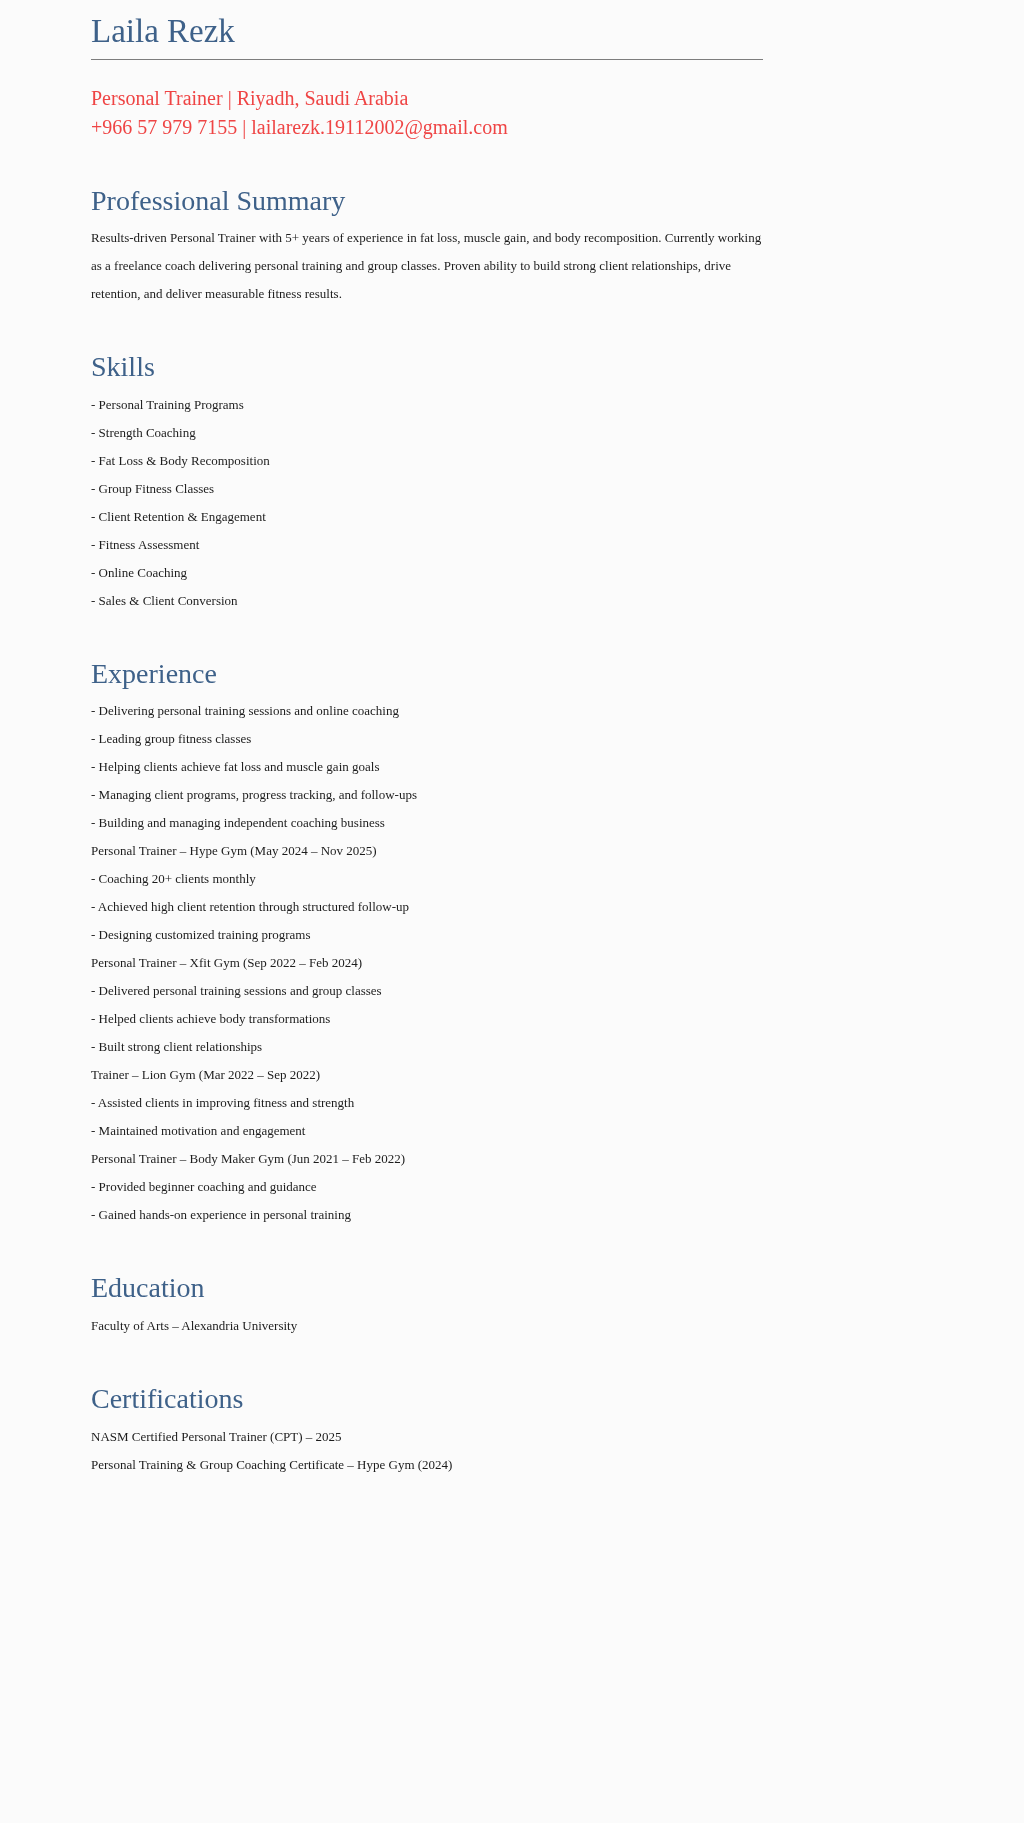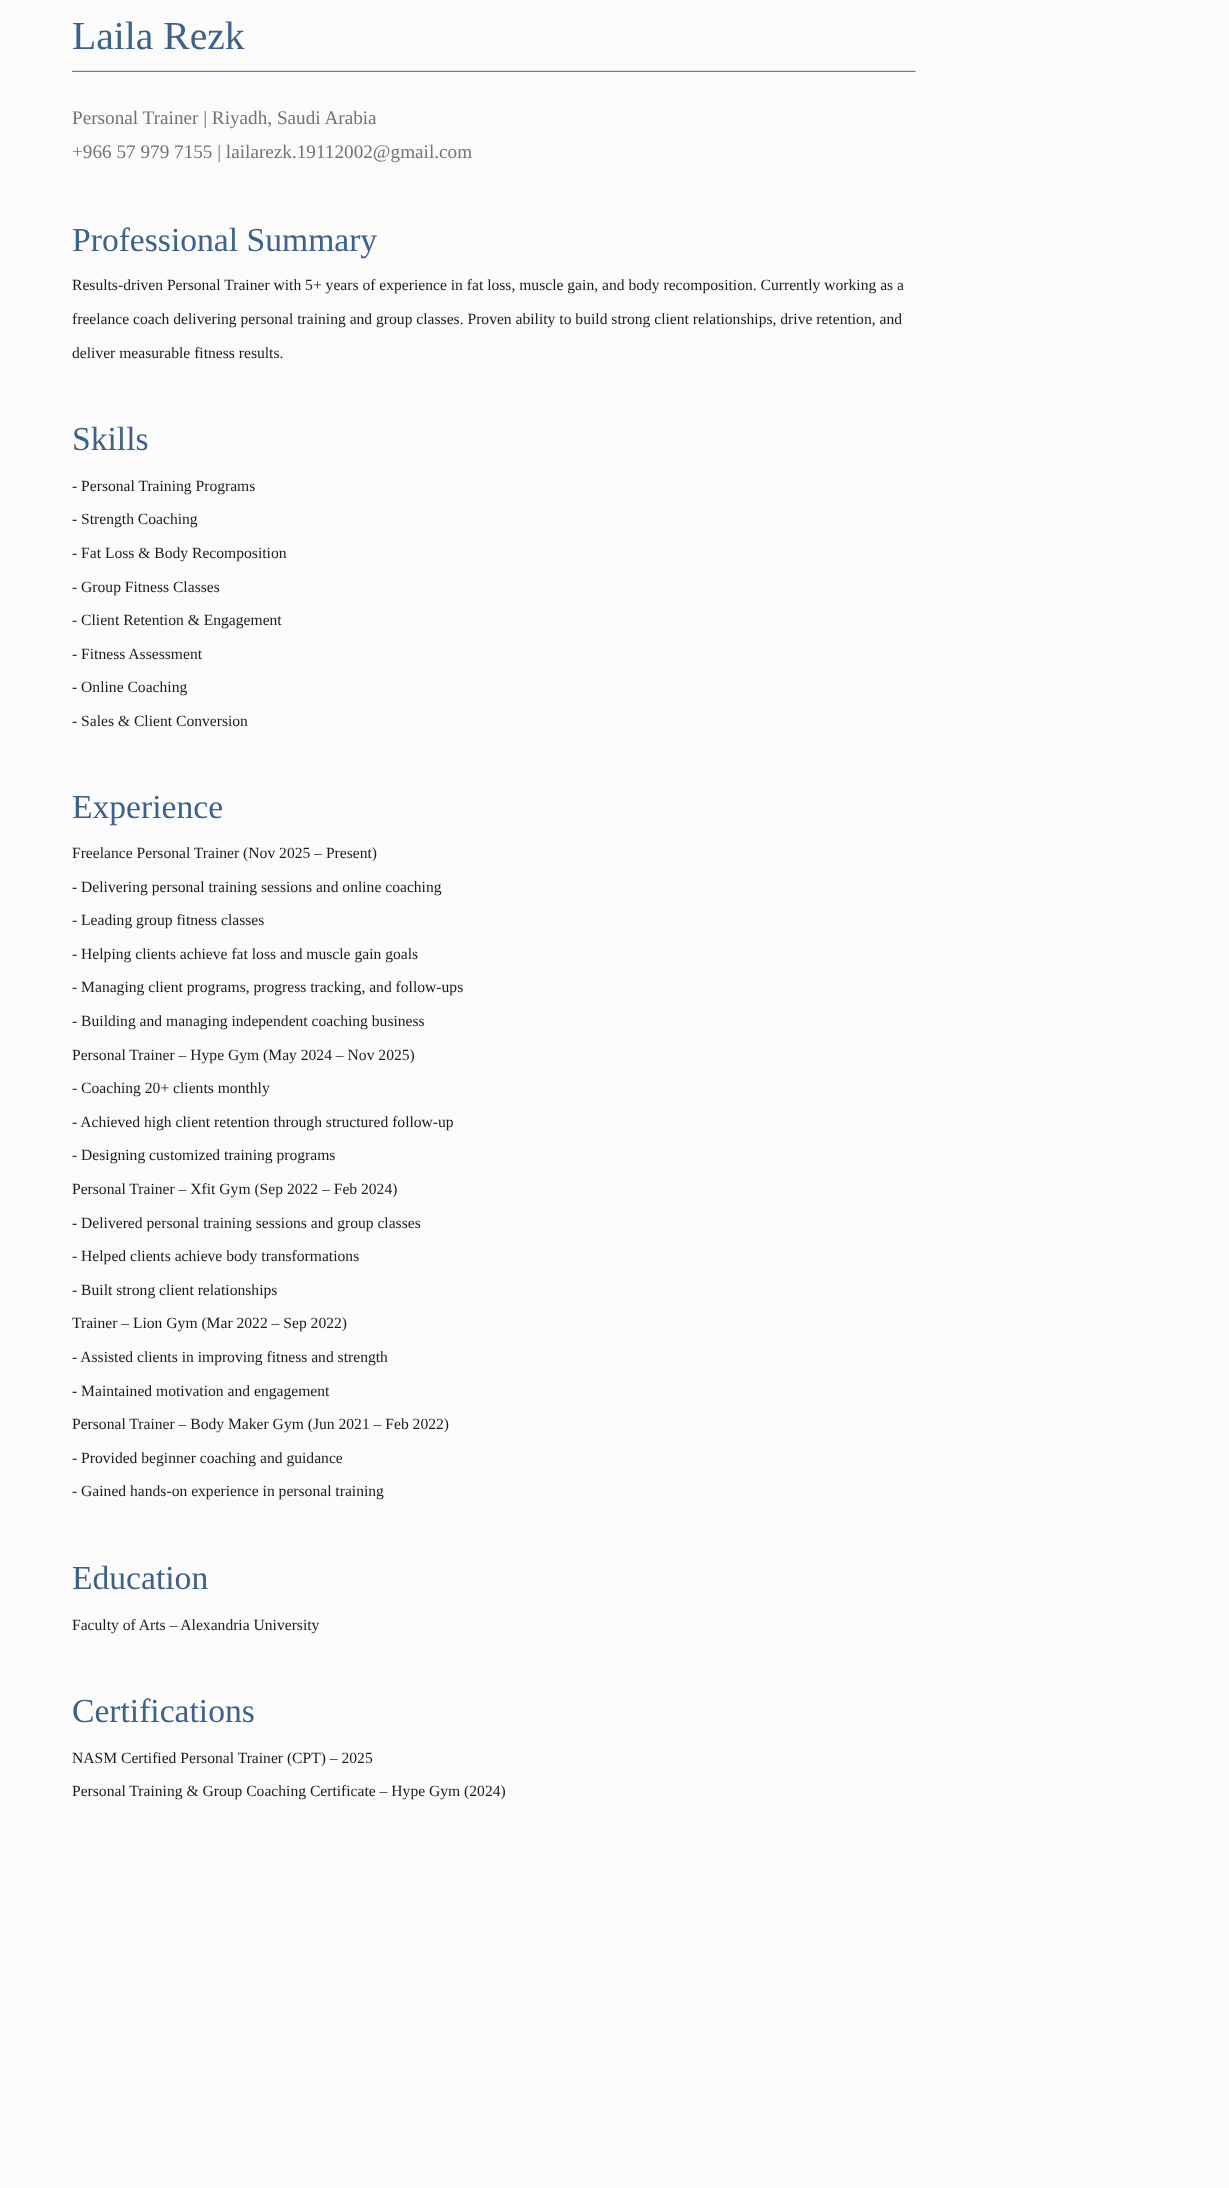--- a/index.html
+++ b/index.html
@@ -5,42 +5,42 @@
   html, body {
     margin: 0;
     padding: 0;
     background: #fbfbfb;
   }
   .page {
     position: relative;
     width: 1024px;
     min-height: 1823px;
     box-sizing: border-box;
-    padding: 12px 261px 60px 60px;
+    padding: 12px 261px 60px 91px;
     background: #fbfbfb;
     font-family: "Liberation Serif", serif;
     color: #1c1c1c;
   }
   .name {
     margin: 0;
     font-size: 33px;
     font-weight: 400;
     color: #3e6189;
     line-height: 1.2;
   }
   .name-rule {
     border: none;
     border-top: 1px solid #7d7d7d;
     margin: 7px 0 24px 0;
   }
   .contact-line {
     margin: 0;
-    font-size: 16px;
+    font-size: 20px;
     line-height: 29px;
-    color: #737373;
+    color: #ef4444;
   }
   .section-heading {
     margin: 42px 0 7px 0;
     font-size: 28px;
     font-weight: 400;
     color: #3e6189;
     line-height: 1.2;
   }
   .body-text, .line {
     margin: 0;
@@ -72,21 +72,20 @@
     <p class="line">- Group Fitness Classes</p>
     <p class="line">- Client Retention &amp; Engagement</p>
     <p class="line">- Fitness Assessment</p>
     <p class="line">- Online Coaching</p>
     <p class="line">- Sales &amp; Client Conversion</p>
   </div>
 
   <h2 class="section-heading">Experience</h2>
   <div class="lines">
 
-    <p class="line">Freelance Personal Trainer (Nov 2025 – Present)</p>
     <p class="line">- Delivering personal training sessions and online coaching</p>
     <p class="line">- Leading group fitness classes</p>
     <p class="line">- Helping clients achieve fat loss and muscle gain goals</p>
     <p class="line">- Managing client programs, progress tracking, and follow-ups</p>
     <p class="line">- Building and managing independent coaching business</p>
 
     <p class="line">Personal Trainer – Hype Gym (May 2024 – Nov 2025)</p>
     <p class="line">- Coaching 20+ clients monthly</p>
     <p class="line">- Achieved high client retention through structured follow-up</p>
     <p class="line">- Designing customized training programs</p>

